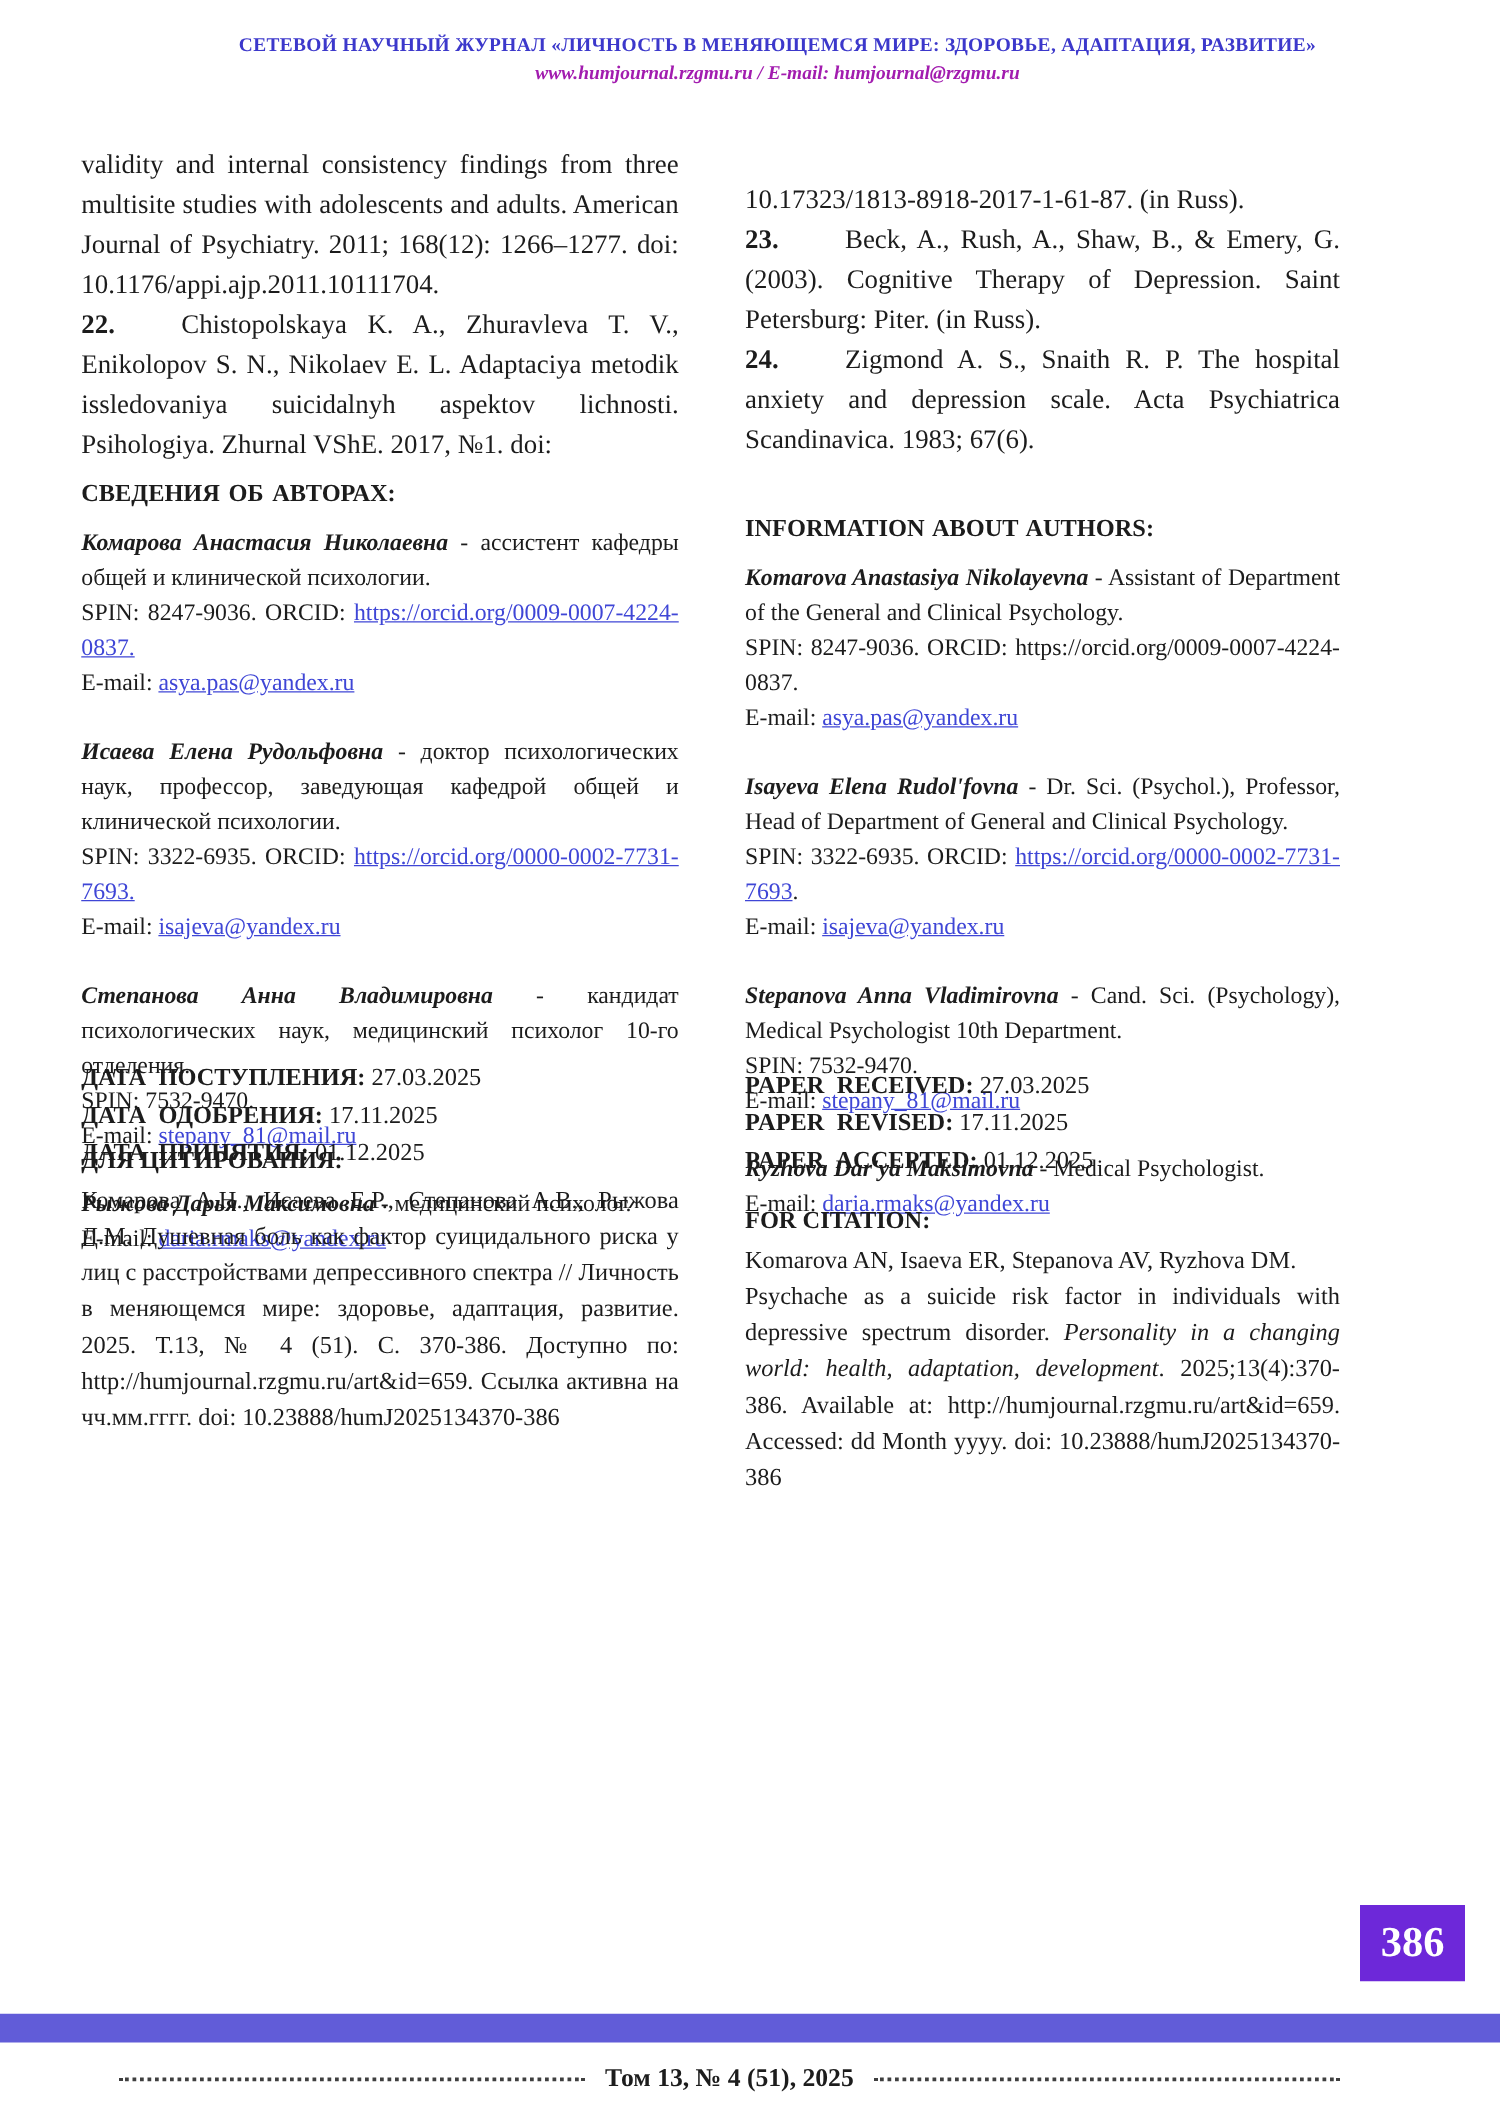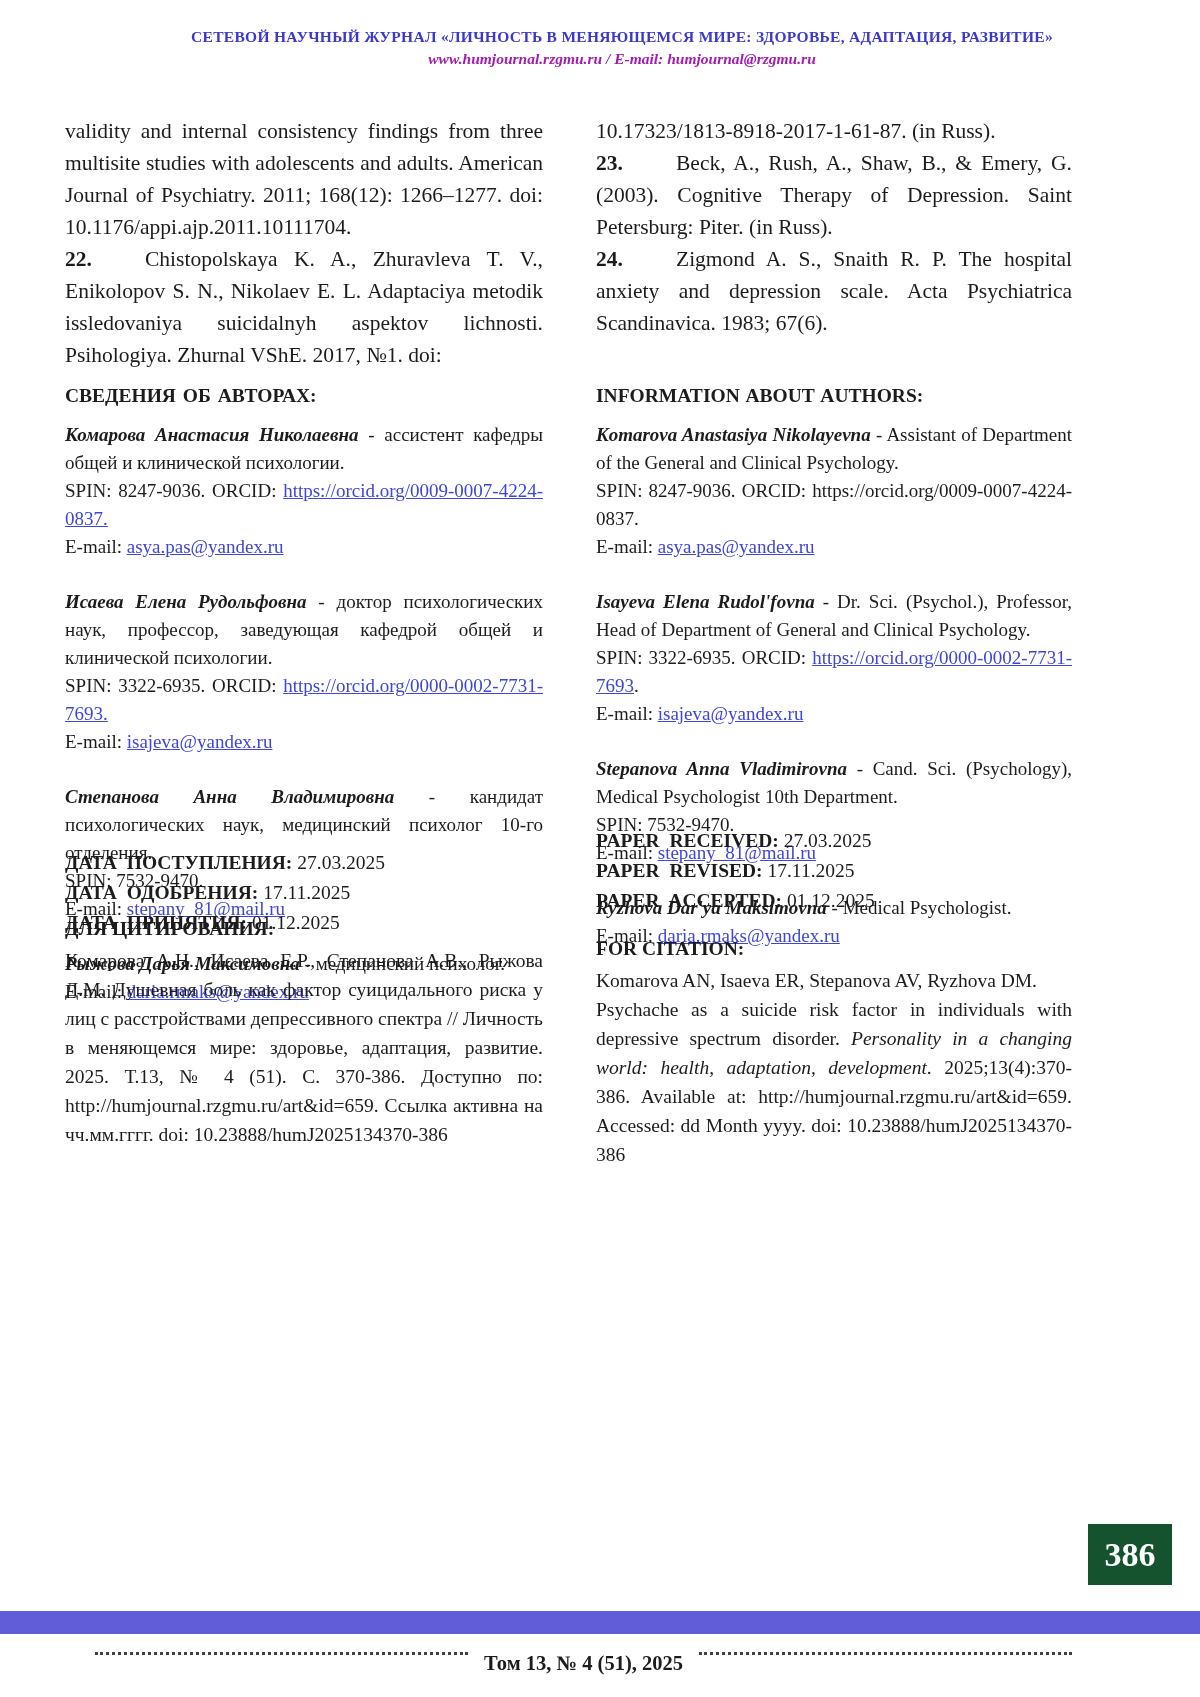--- a/index.html
+++ b/index.html
@@ -7,21 +7,21 @@
     width:1200px;height:1697px;position:relative;background:#ffffff;
     font-family:"Liberation Serif", serif;color:#1c1c1c;overflow:hidden;
   }
   .abs{position:absolute;}
   
   #header{left:0;top:28px;width:1200px;text-align:center;margin-left:22px;}
   #header .title{font-size:15.5px;font-weight:bold;color:#3c38cb;letter-spacing:.3px;margin:0;}
   #header .contact{font-size:15.5px;font-weight:bold;font-style:italic;color:#a21caf;margin:4px 0 0 0;}
   
   .col-left{left:65px;width:478px;}
-  .col-right{left:596px;width:476px;}
+  .col-right{left:596px;width:476px;margin-top:28px;}
   #refs-left{top:115px;}
   #refs-right{top:115px;}
   .ref{font-size:21.5px;line-height:32px;text-align:justify;margin:0;}
   .refnum{display:inline-block;width:80px;font-weight:bold;}
   
   #authors-ru,#authors-en{top:385px;}
   .a-heading{font-size:19.5px;font-weight:bold;margin:0 0 14px 0;word-spacing:2px;}
   .entry{margin:0 0 27px 0;}
   .entry p{margin:0;font-size:19px;line-height:28px;text-align:justify;}
   .name{font-weight:bold;font-style:italic;}
@@ -31,25 +31,25 @@
   #dates-en{top:826px;}
   .date-row{font-size:19.5px;line-height:30px;margin:0;}
   .date-row b{word-spacing:5px;text-align:right;}
   
   #citation-ru{top:918px;}
   #citation-en{top:938px;}
   .cit-heading{font-size:19.5px;font-weight:bold;margin:0 0 6px 0;}
   .cit-body{font-size:19.5px;line-height:29px;text-align:justify;margin:0;}
   .italic{font-style:italic;}
   
-  #page-badge{left:1088px;top:1524px;width:84px;height:61px;background:#14532d;
+  #page-badge{left:1088px;top:1524px;width:84px;height:61px;background:#6d28d9;
     display:flex;align-items:center;justify-content:center;}
   #page-badge span{color:#ffffff;font-size:34px;font-weight:bold;}
   #accent-bar{left:0;top:1611px;width:1200px;height:23px;background:#615cd8;}
-  #footer{left:0;top:1652px;width:1167px;display:flex;align-items:flex-start;padding:0;}
+  #footer{left:0;top:1652px;width:1167px;display:flex;align-items:center;padding:0;}
   .dots{flex:1;height:0;border-top:3px dotted #3f3f3f;margin:0;}
   .dots.left{margin-left:95px;}
   .dots.right{margin-right:95px;}
   #footer .vol{font-size:20.5px;font-weight:bold;margin:0 16px;white-space:nowrap;}
 </style>
 </head>
 <body>
 
 <div id="header" class="abs">
   <p class="title">СЕТЕВОЙ НАУЧНЫЙ ЖУРНАЛ «ЛИЧНОСТЬ В МЕНЯЮЩЕМСЯ МИРЕ: ЗДОРОВЬЕ, АДАПТАЦИЯ, РАЗВИТИЕ»</p>

